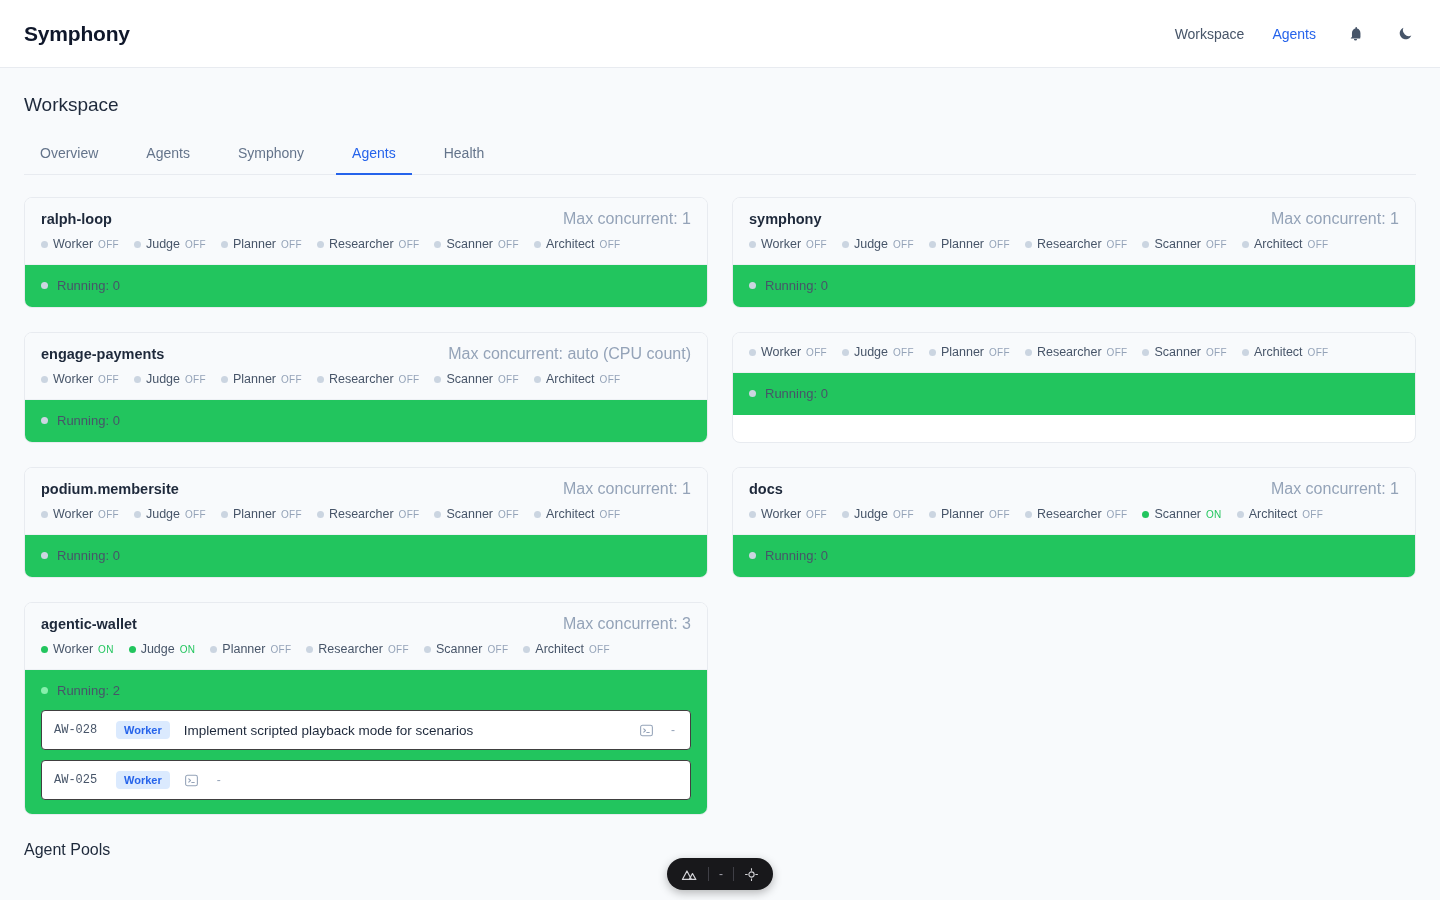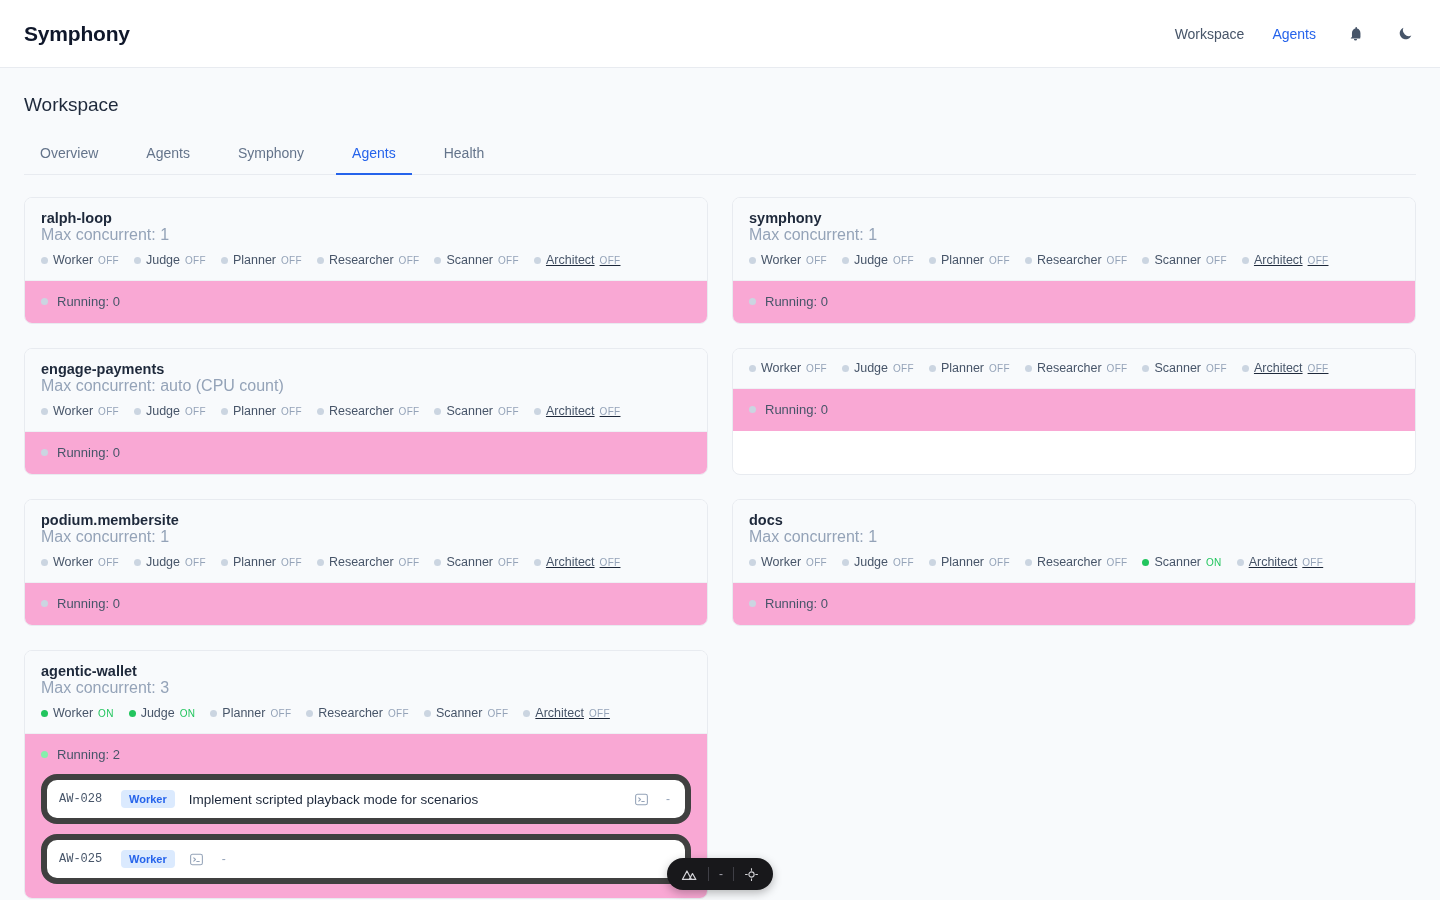--- a/index.html
+++ b/index.html
@@ -94,21 +94,20 @@
   .card-head {
     background: #f8fafc;
     padding: 12px 16px 13px 16px;
     border-bottom: 1px solid #eef1f5;
   }
   .card-head-row {
     display: flex;
     align-items: baseline;
     justify-content: space-between;
     margin-bottom: 9px;
-    flex-direction: column;
   }
   .card-title {
     font-size: 14.5px;
     font-weight: 700;
     color: #1e293b;
   }
   .card-max {
     font-size: 16px;
     color: #94a3b8;
   }
@@ -118,42 +117,42 @@
     align-items: center;
     flex-wrap: wrap;
     gap: 0;
   }
   .role {
     display: flex;
     align-items: center;
     gap: 5px;
     margin-right: 15px;
   }
-  .role:last-child { margin-right: 0; text-decoration: underline; }
+  .role:last-child { margin-right: 0; }
   .dot {
     width: 7px; height: 7px;
     border-radius: 50%;
     background: #cbd5e1;
     flex: none;
   }
   .dot.on { background: #22c55e; }
   .dot.run-on { background: #86efac; }
   .role-name {
     font-size: 12.5px;
     color: #475569;
   }
   .role-state {
     font-size: 10px;
     color: #94a3b8;
     letter-spacing: 0.3px;
   }
   .role-state.on { color: #22c55e; }
 
   .card-body {
-    background: #f9a8d4;
+    background: #22c55e;
     padding: 13px 16px 14px 16px;
   }
   .running-row {
     display: flex;
     align-items: center;
     gap: 9px;
   }
   .running-label {
     font-size: 13px;
     color: #475569;
@@ -162,22 +161,22 @@
   
   .tasks {
     margin-top: 12px;
     display: flex;
     flex-direction: column;
     gap: 10px;
   }
   .task {
     display: flex;
     align-items: center;
-    border: 6px solid #404040;
-    border-radius: 16px;
+    border: 1px solid #404040;
+    border-radius: 4px;
     background: #ffffff;
     padding: 10px 12px;
     cursor: pointer;
   }
   .task-id {
     font-family: "Liberation Mono", monospace;
     font-size: 12px;
     color: #475569;
     width: 62px;
     flex: none;

